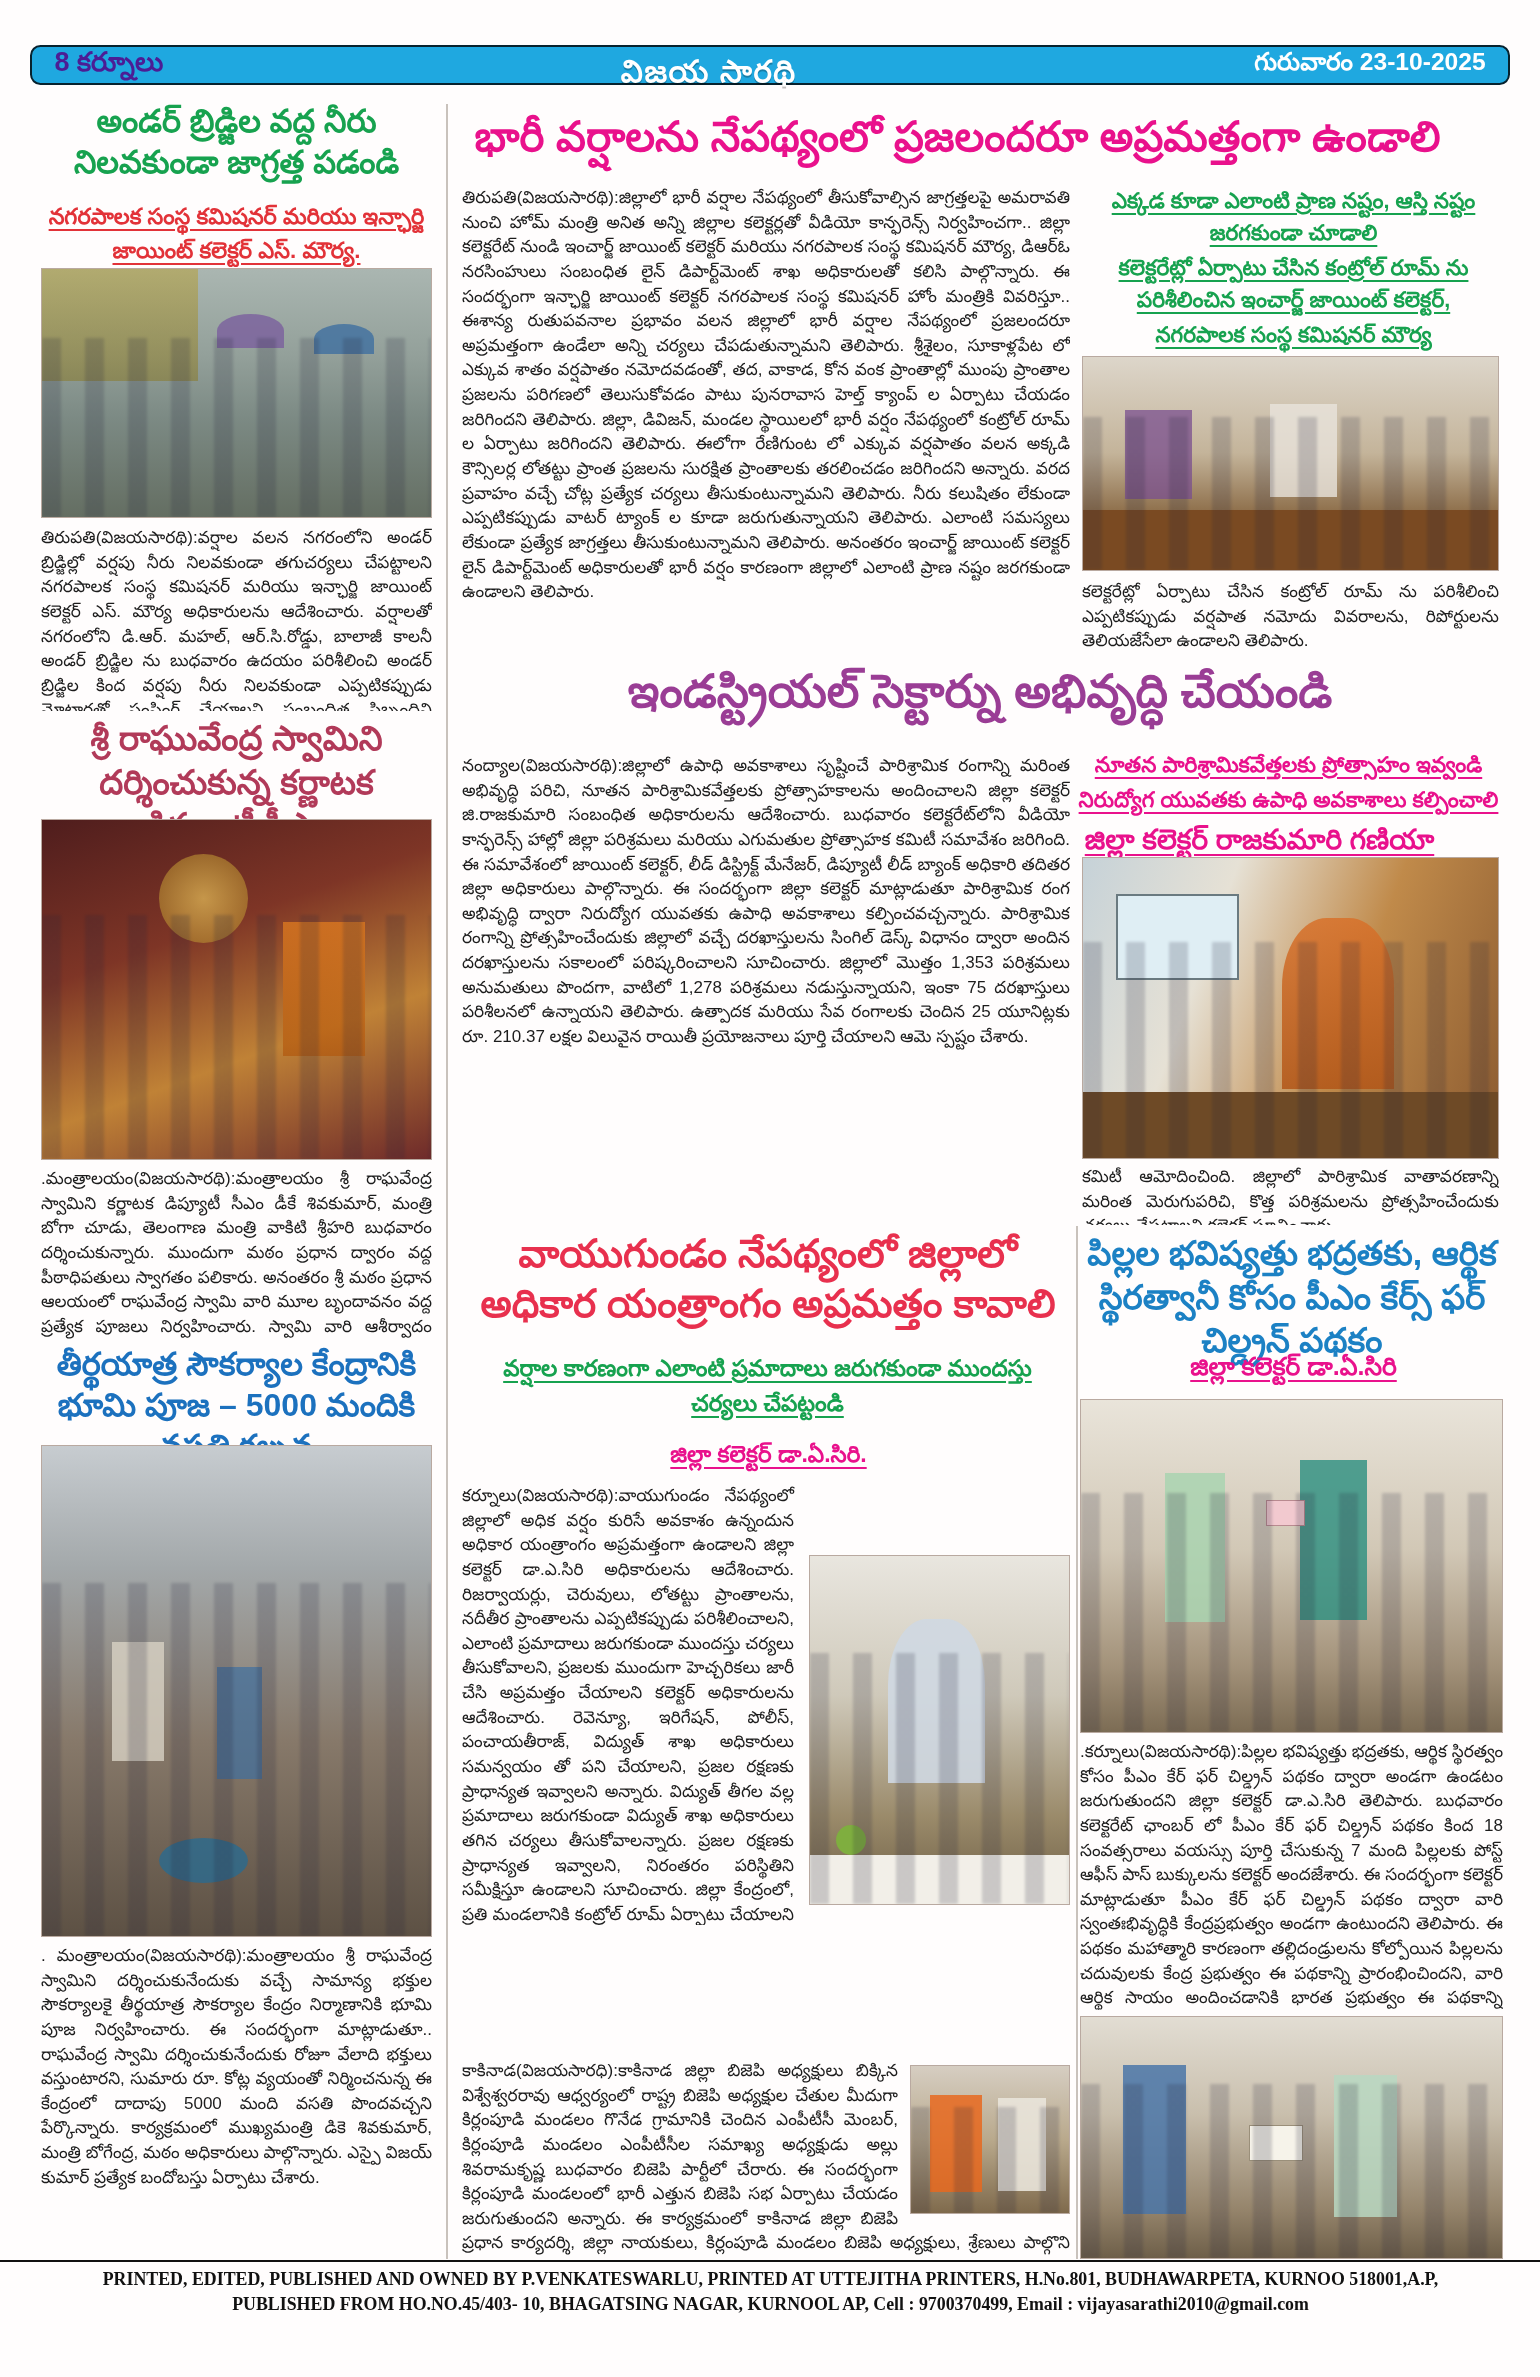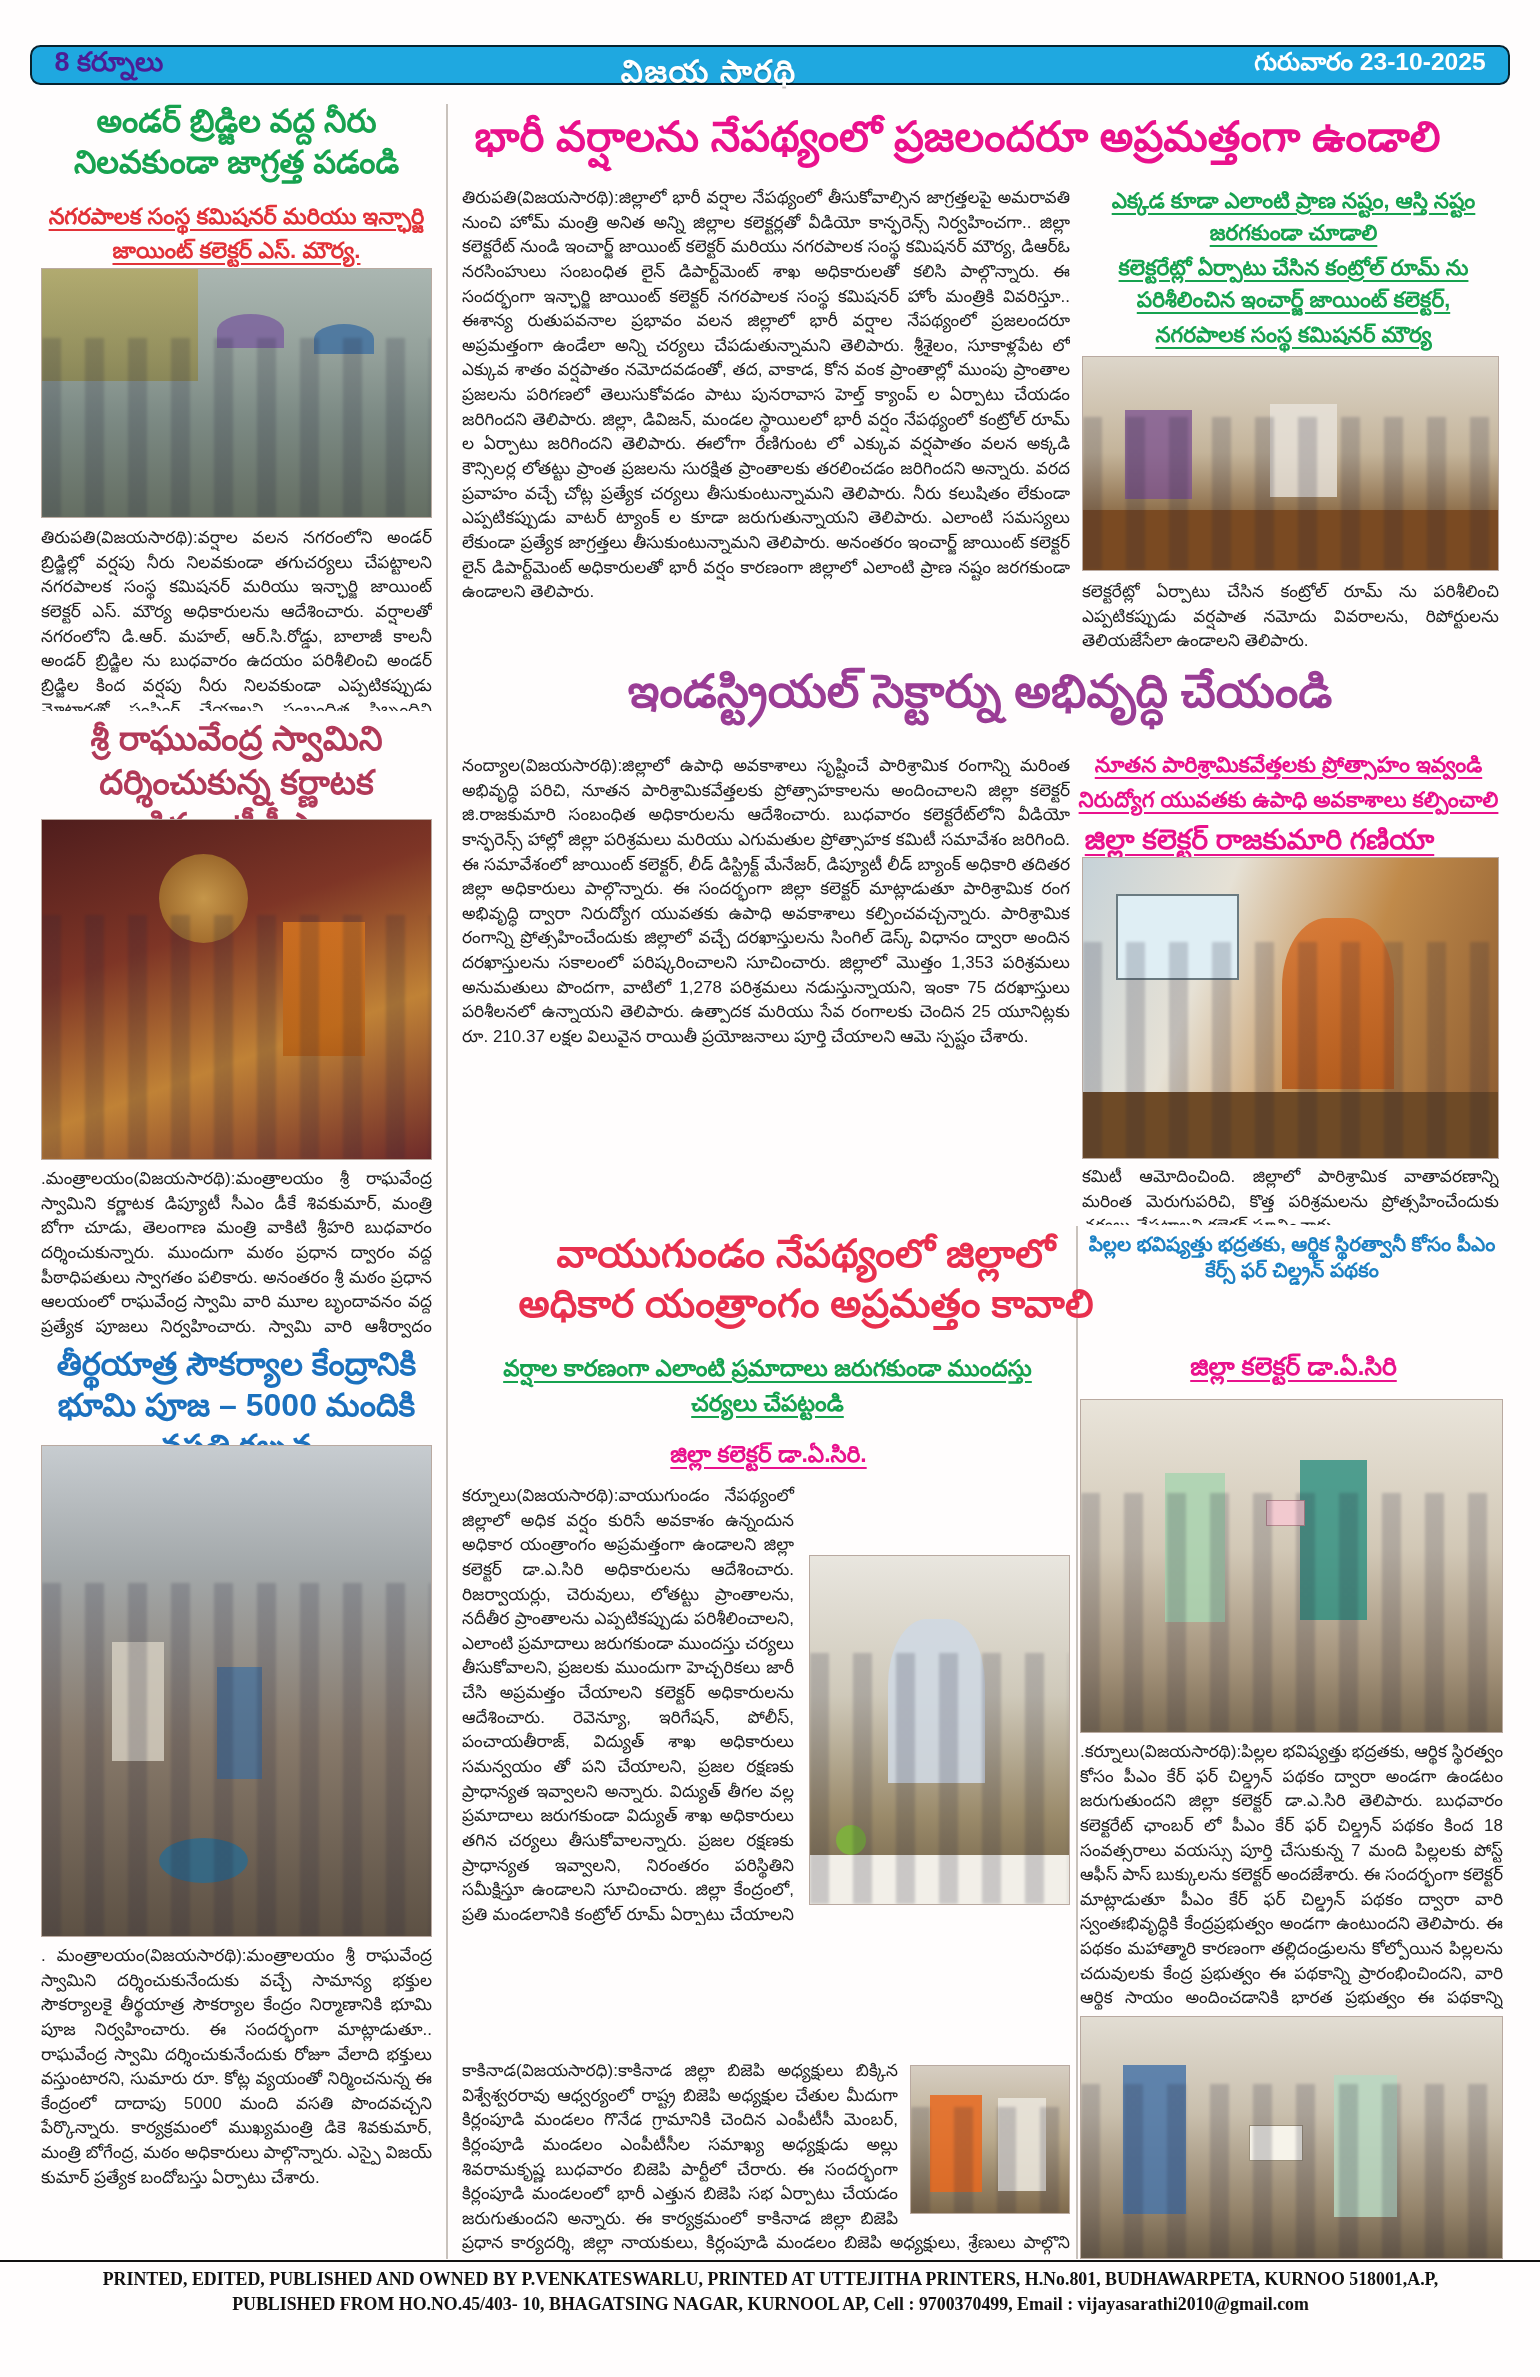--- a/index.html
+++ b/index.html
@@ -100,21 +100,21 @@
   <div class="sub c-pink" style="left:1074px;top:784px;width:429px;font-size:21.6px;">నిరుద్యోగ యువతకు ఉపాధి అవకాశాలు కల్పించాలి</div>
   <div class="sub c-pink" style="left:1045px;top:819px;width:429px;font-size:28px;">జిల్లా కలెక్టర్ రాజకుమారి గణియా</div>
   <div class="photo" style="left:1082px;top:857px;width:417px;height:302px;
               background:linear-gradient(110deg,#c6d2d8 0%,#e6e1d5 30%,#c08a4a 62%,#8a5a30 100%);">
     <div style="position:absolute;left:48%;top:20%;width:112px;height:171px;background:linear-gradient(#d8712a,#b25618);border-radius:40% 40% 0 0;opacity:.85;"></div>
     <div style="position:absolute;left:8%;top:12%;width:119px;height:82px;background:#dfeef4;border:2.2px solid #6a7a80;"></div>
     <div style="position:absolute;left:0;bottom:0;width:100%;height:22%;background:#6e4a26;"></div>
   </div>
   <div class="body-txt" style="left:1082px;top:1165px;width:417px;height:60px;">కమిటీ ఆమోదించింది. జిల్లాలో పారిశ్రామిక వాతావరణాన్ని మరింత మెరుగుపరిచి, కొత్త పరిశ్రమలను ప్రోత్సహించేందుకు చర్యలు చేపట్టాలని కలెక్టర్ సూచించారు.</div>
 
-  <div class="hl c-crimson" style="left:477px;top:1229px;width:582px;font-size:39px;margin-left:38px;">వాయుగుండం నేపథ్యంలో జిల్లాలో అధికార యంత్రాంగం అప్రమత్తం కావాలి</div>
+  <div class="hl c-crimson" style="left:477px;top:1229px;width:582px;font-size:39px;">వాయుగుండం నేపథ్యంలో జిల్లాలో అధికార యంత్రాంగం అప్రమత్తం కావాలి</div>
   <div class="sub c-green" style="left:488px;top:1351px;width:559px;font-size:23px;">వర్షాల కారణంగా ఎలాంటి ప్రమాదాలు జరుగకుండా ముందస్తు చర్యలు చేపట్టండి</div>
   <div class="sub c-pink" style="left:582px;top:1437px;width:373px;font-size:23px;">జిల్లా కలెక్టర్ డా.ఏ.సిరి.</div>
   <div class="body-txt" style="left:462px;top:1484px;width:608px;height:441px;">
     <div class="photo" style="position:relative;float:right;width:261px;height:350px;margin:71px 0 7.5px 15px;
                 background:linear-gradient(180deg,#e9e6df 0%,#cfc9ba 40%,#9a8a6a 75%,#6e5f46 100%);">
       <div style="position:absolute;left:30%;top:18%;width:97px;height:164px;background:#cfd8e2;border-radius:40% 40% 0 0;opacity:.9;"></div>
       <div style="position:absolute;left:10%;bottom:14%;width:30px;height:30px;border-radius:50%;background:#7fae3f;"></div>
       <div style="position:absolute;left:0;bottom:0;width:100%;height:14%;background:#f2efe8;"></div>
     </div>
     <span>కర్నూలు(విజయసారథి):వాయుగుండం నేపథ్యంలో జిల్లాలో అధిక వర్షం కురిసే అవకాశం ఉన్నందున అధికార యంత్రాంగం అప్రమత్తంగా ఉండాలని జిల్లా కలెక్టర్ డా.ఎ.సిరి అధికారులను ఆదేశించారు. రిజర్వాయర్లు, చెరువులు, లోతట్టు ప్రాంతాలను, నదీతీర ప్రాంతాలను ఎప్పటికప్పుడు పరిశీలించాలని, ఎలాంటి ప్రమాదాలు జరుగకుండా ముందస్తు చర్యలు తీసుకోవాలని, ప్రజలకు ముందుగా హెచ్చరికలు జారీ చేసి అప్రమత్తం చేయాలని కలెక్టర్ అధికారులను ఆదేశించారు. రెవెన్యూ, ఇరిగేషన్, పోలీస్, పంచాయతీరాజ్, విద్యుత్ శాఖ అధికారులు సమన్వయం తో పని చేయాలని, ప్రజల రక్షణకు ప్రాధాన్యత ఇవ్వాలని అన్నారు. విద్యుత్ తీగల వల్ల ప్రమాదాలు జరుగకుండా విద్యుత్ శాఖ అధికారులు తగిన చర్యలు తీసుకోవాలన్నారు. ప్రజల రక్షణకు ప్రాధాన్యత ఇవ్వాలని, నిరంతరం పరిస్థితిని సమీక్షిస్తూ ఉండాలని సూచించారు. జిల్లా కేంద్రంలో, ప్రతి మండలానికి కంట్రోల్ రూమ్ ఏర్పాటు చేయాలని కలెక్టర్ రెవెన్యూ అధికారులను ఆదేశించారు. ముందస్తు జాగ్రత్త చర్యల ప్రణాళికను సిద్ధం చేసుకోవాలని, అవసర పద్దతులలో వివిధ సిద్ధపడాలని కలెక్టర్ అధికారులను ఆదేశించారు.</span>
@@ -122,21 +122,21 @@
 
   <div class="body-txt" style="left:462px;top:2059px;width:608px;height:198px;">
     <div class="photo" style="position:relative;float:right;width:160px;height:149px;margin:6px 0 6px 12px;
                 background:linear-gradient(180deg,#d6cec2 0%,#b9a98c 50%,#7f6a4c 100%);">
       <div style="position:absolute;left:12%;top:20%;width:52px;height:97px;background:#e8681f;opacity:.85;"></div>
       <div style="position:absolute;left:55%;top:22%;width:48px;height:93px;background:#e9e4da;opacity:.9;"></div>
     </div>
     <span>కాకినాడ(విజయసారధి):కాకినాడ జిల్లా బిజెపి అధ్యక్షులు బిక్కిన విశ్వేశ్వరరావు ఆధ్వర్యంలో రాష్ట్ర బిజెపి అధ్యక్షుల చేతుల మీదుగా కిర్లంపూడి మండలం గొనేడ గ్రామానికి చెందిన ఎంపీటీసీ మెంబర్, కిర్లంపూడి మండలం ఎంపీటీసీల సమాఖ్య అధ్యక్షుడు అల్లు శివరామకృష్ణ బుధవారం బిజెపి పార్టీలో చేరారు. ఈ సందర్భంగా కిర్లంపూడి మండలంలో భారీ ఎత్తున బిజెపి సభ ఏర్పాటు చేయడం జరుగుతుందని అన్నారు. ఈ కార్యక్రమంలో కాకినాడ జిల్లా బిజెపి ప్రధాన కార్యదర్శి, జిల్లా నాయకులు, కిర్లంపూడి మండలం బిజెపి అధ్యక్షులు, శ్రేణులు పాల్గొని నూతనంగా చేరిన వారిని సత్కరించారు. మరియు పెద్ద పెద్ద సత్కారాలు జరిగాయి.</span>
   </div>
 
-  <div class="hl c-blue" style="left:1082px;top:1232px;width:420px;font-size:20px;color:#1c81c4;">పిల్లల భవిష్యత్తు భద్రతకు, ఆర్థిక స్థిరత్వానీ కోసం పీఎం కేర్స్ ఫర్ చిల్డ్రన్ పథకం</div>
+  <div class="hl c-blue" style="left:1082px;top:1232px;width:420px;font-size:34px;color:#1c81c4;">పిల్లల భవిష్యత్తు భద్రతకు, ఆర్థిక స్థిరత్వానీ కోసం పీఎం కేర్స్ ఫర్ చిల్డ్రన్ పథకం</div>
   <div class="sub c-pink" style="left:1133px;top:1348px;width:321px;font-size:25px;">జిల్లా కలెక్టర్ డా.ఏ.సిరి</div>
   <div class="photo" style="left:1080px;top:1399px;width:423px;height:334px;
               background:linear-gradient(180deg,#e9e4da 0%,#d2c8b6 45%,#a3927a 80%,#7c6c54 100%);">
     <div style="position:absolute;left:20%;top:22%;width:60px;height:149px;background:#a9d4b0;opacity:.85;"></div>
     <div style="position:absolute;left:52%;top:18%;width:67px;height:160px;background:#2a8f7f;opacity:.8;"></div>
     <div style="position:absolute;left:44%;top:30%;width:37px;height:24px;background:#f2c9cf;border:1.5px solid #b98a90;"></div>
   </div>
   <div class="body-txt" style="left:1080px;top:1740px;width:423px;height:270px;">.కర్నూలు(విజయసారథి):పిల్లల భవిష్యత్తు భద్రతకు, ఆర్థిక స్థిరత్వం కోసం పీఎం కేర్ ఫర్ చిల్డ్రన్ పథకం ద్వారా అండగా ఉండటం జరుగుతుందని జిల్లా కలెక్టర్ డా.ఎ.సిరి తెలిపారు. బుధవారం కలెక్టరేట్ ఛాంబర్ లో పీఎం కేర్ ఫర్ చిల్డ్రన్ పథకం కింద 18 సంవత్సరాలు వయస్సు పూర్తి చేసుకున్న 7 మంది పిల్లలకు పోస్ట్ ఆఫీస్ పాస్ బుక్కులను కలెక్టర్ అందజేశారు. ఈ సందర్భంగా కలెక్టర్ మాట్లాడుతూ పీఎం కేర్ ఫర్ చిల్డ్రన్ పథకం ద్వారా వారి స్వంతఃభివృద్ధికి కేంద్రప్రభుత్వం అండగా ఉంటుందని తెలిపారు. ఈ పథకం మహాత్మారి కారణంగా తల్లిదండ్రులను కోల్పోయిన పిల్లలను చదువులకు కేంద్ర ప్రభుత్వం ఈ పథకాన్ని ప్రారంభించిందని, వారి ఆర్థిక సాయం అందించడానికి భారత ప్రభుత్వం ఈ పథకాన్ని ఏర్పాటు చేసిందన్నారు. ఈ ఖాతాలలో 7 మంది పిల్లలకు పోస్ట్ ఆఫీస్ బ్యాంక్ ఖాతాలో కేంద్ర ప్రభుత్వం అందించిన రూ. 10 లక్షలు, రాష్ట్ర ప్రభుత్వం నుంచి 10 లక్షల ఎక్స్‌గ్రేషియా అందించడం జరిగిందన్నారు. అనంతరం అబ్బాయిల పట్ల, పిల్లల పట్ల స్థిరపరిచారు. మాట్లాడుతూ వారి చదువుల పట్ల జీవితంలో స్థిరపడాలని సూచించారు. కార్యక్రమంలో డిప్యూటీ కలెక్టర్ బి.గిరిజ, జైల్ ప్రొటెక్షన్ ఆఫీసర్ తదితరులు పాల్గొన్నారు.</div>
   <div class="photo" style="left:1080px;top:2016px;width:423px;height:243px;
               background:linear-gradient(180deg,#e2ddd3 0%,#c9bfad 40%,#95846b 80%,#6e5f49 100%);">

